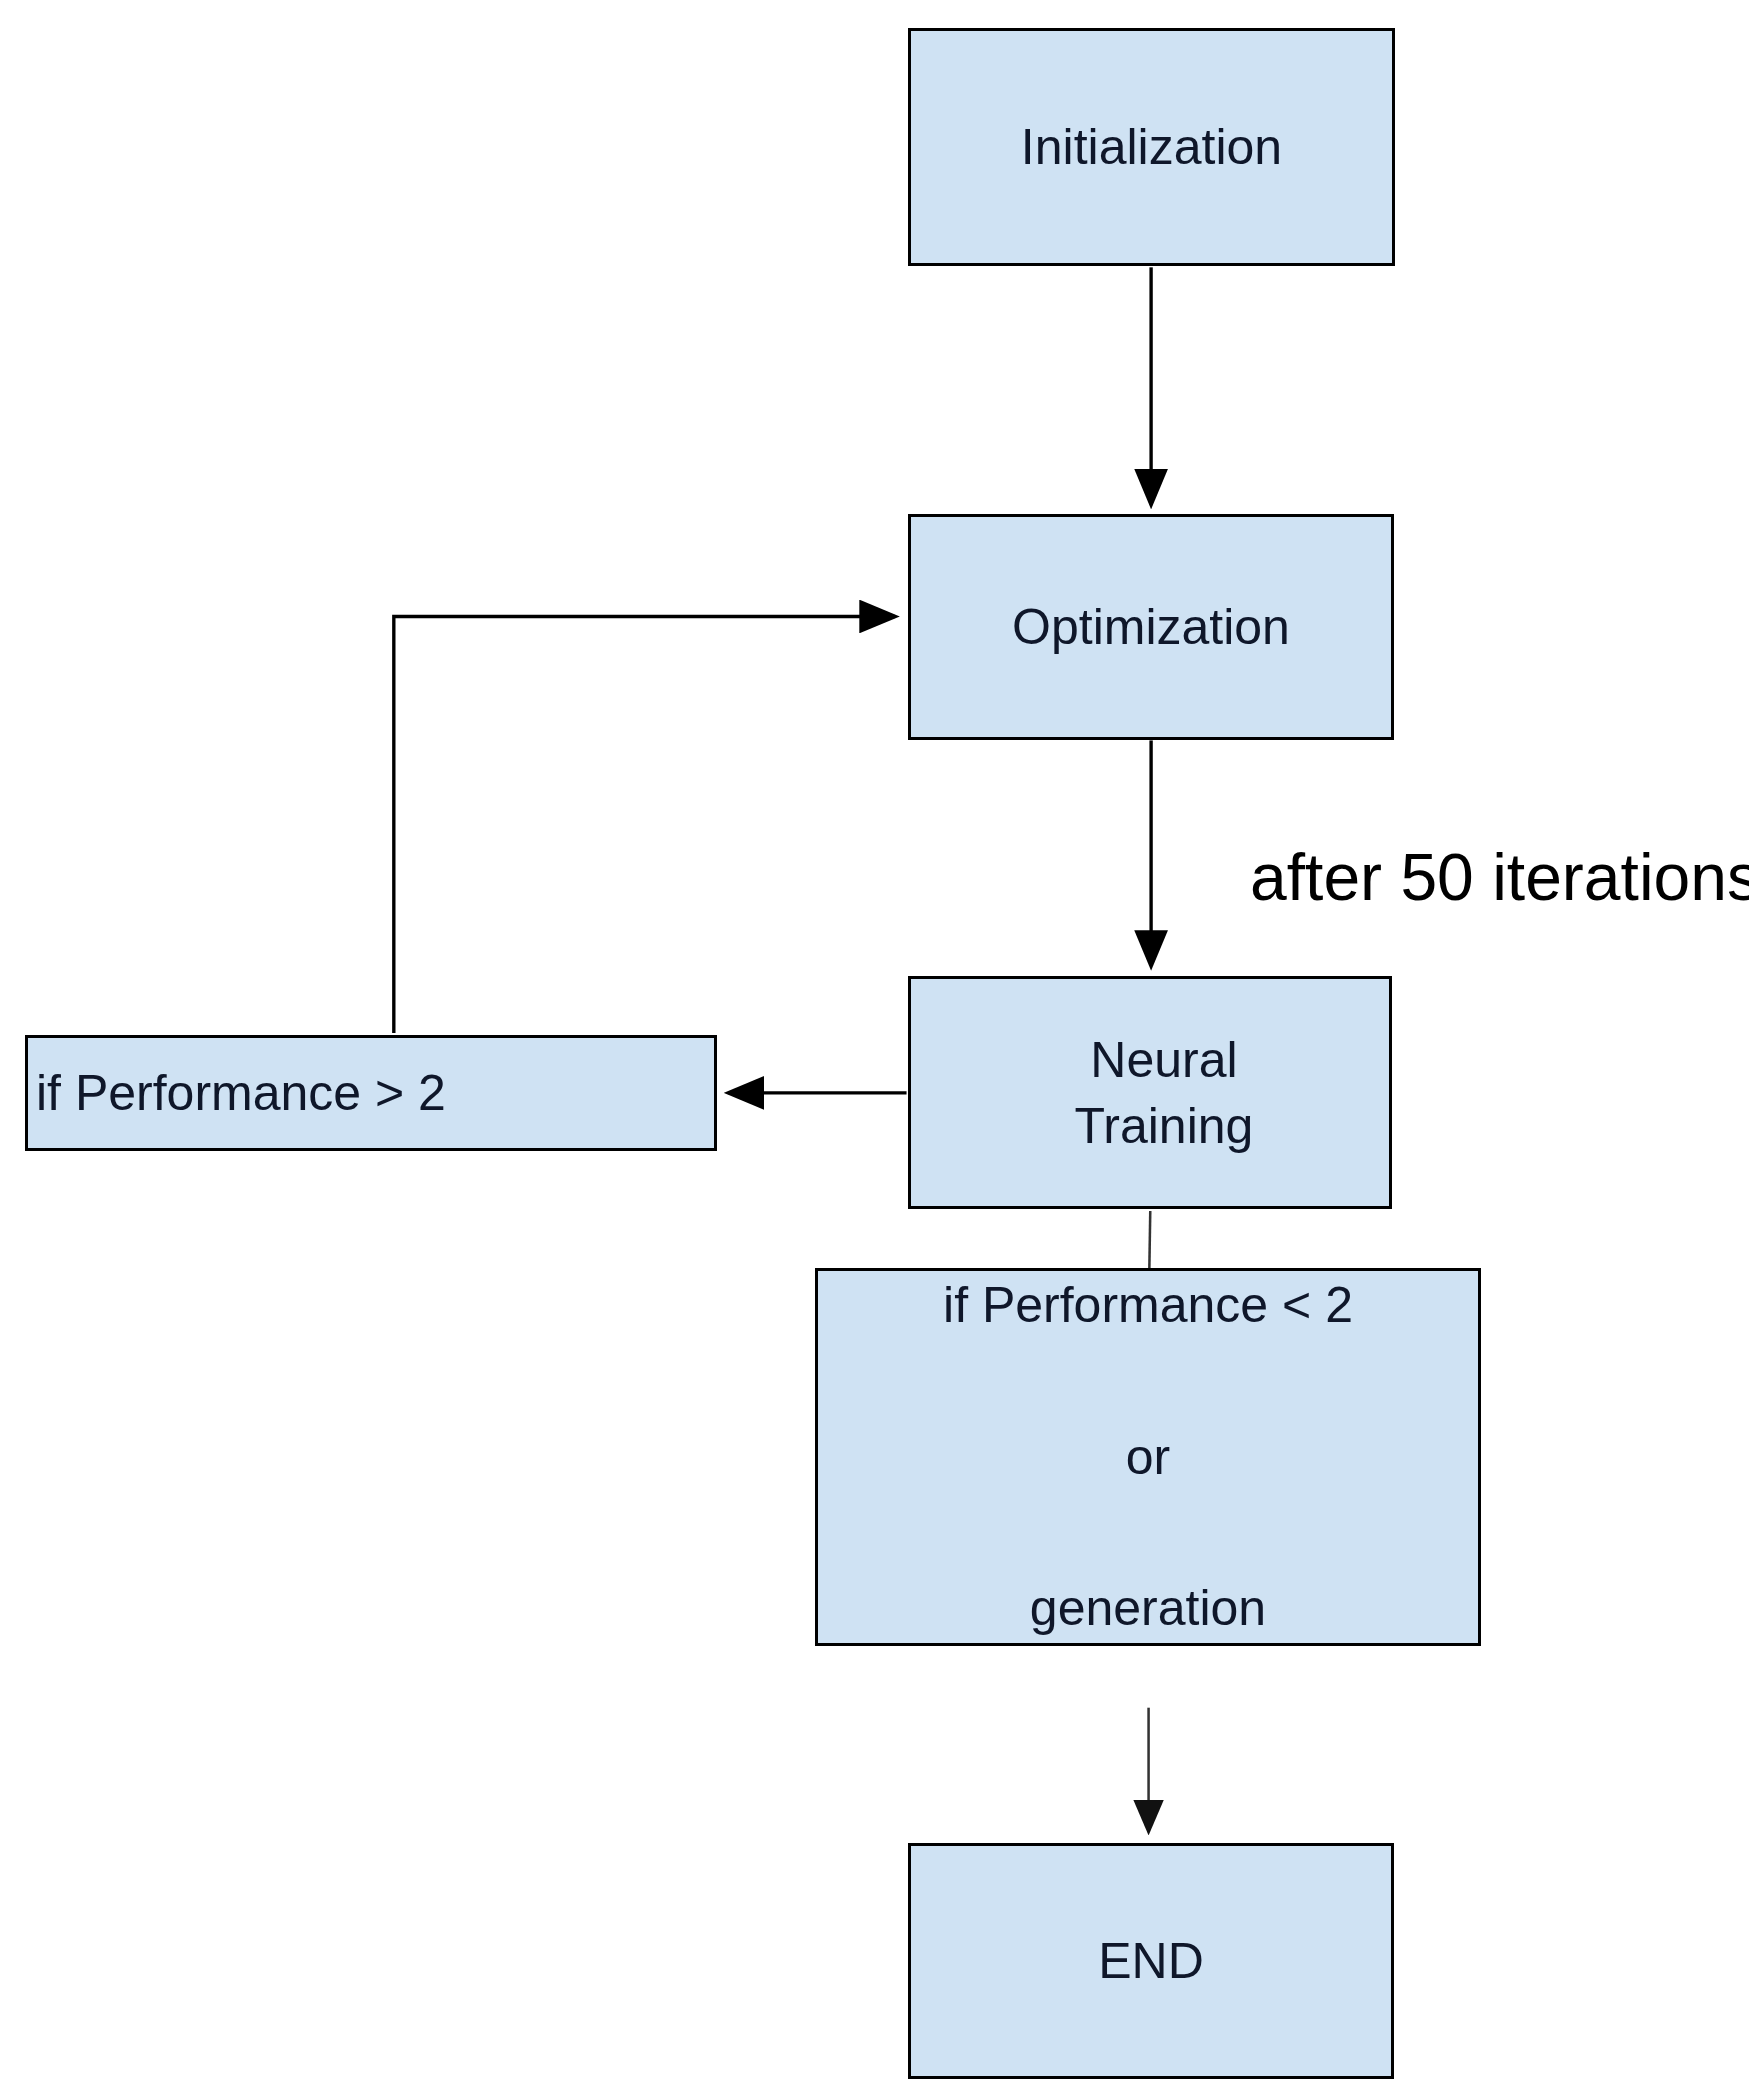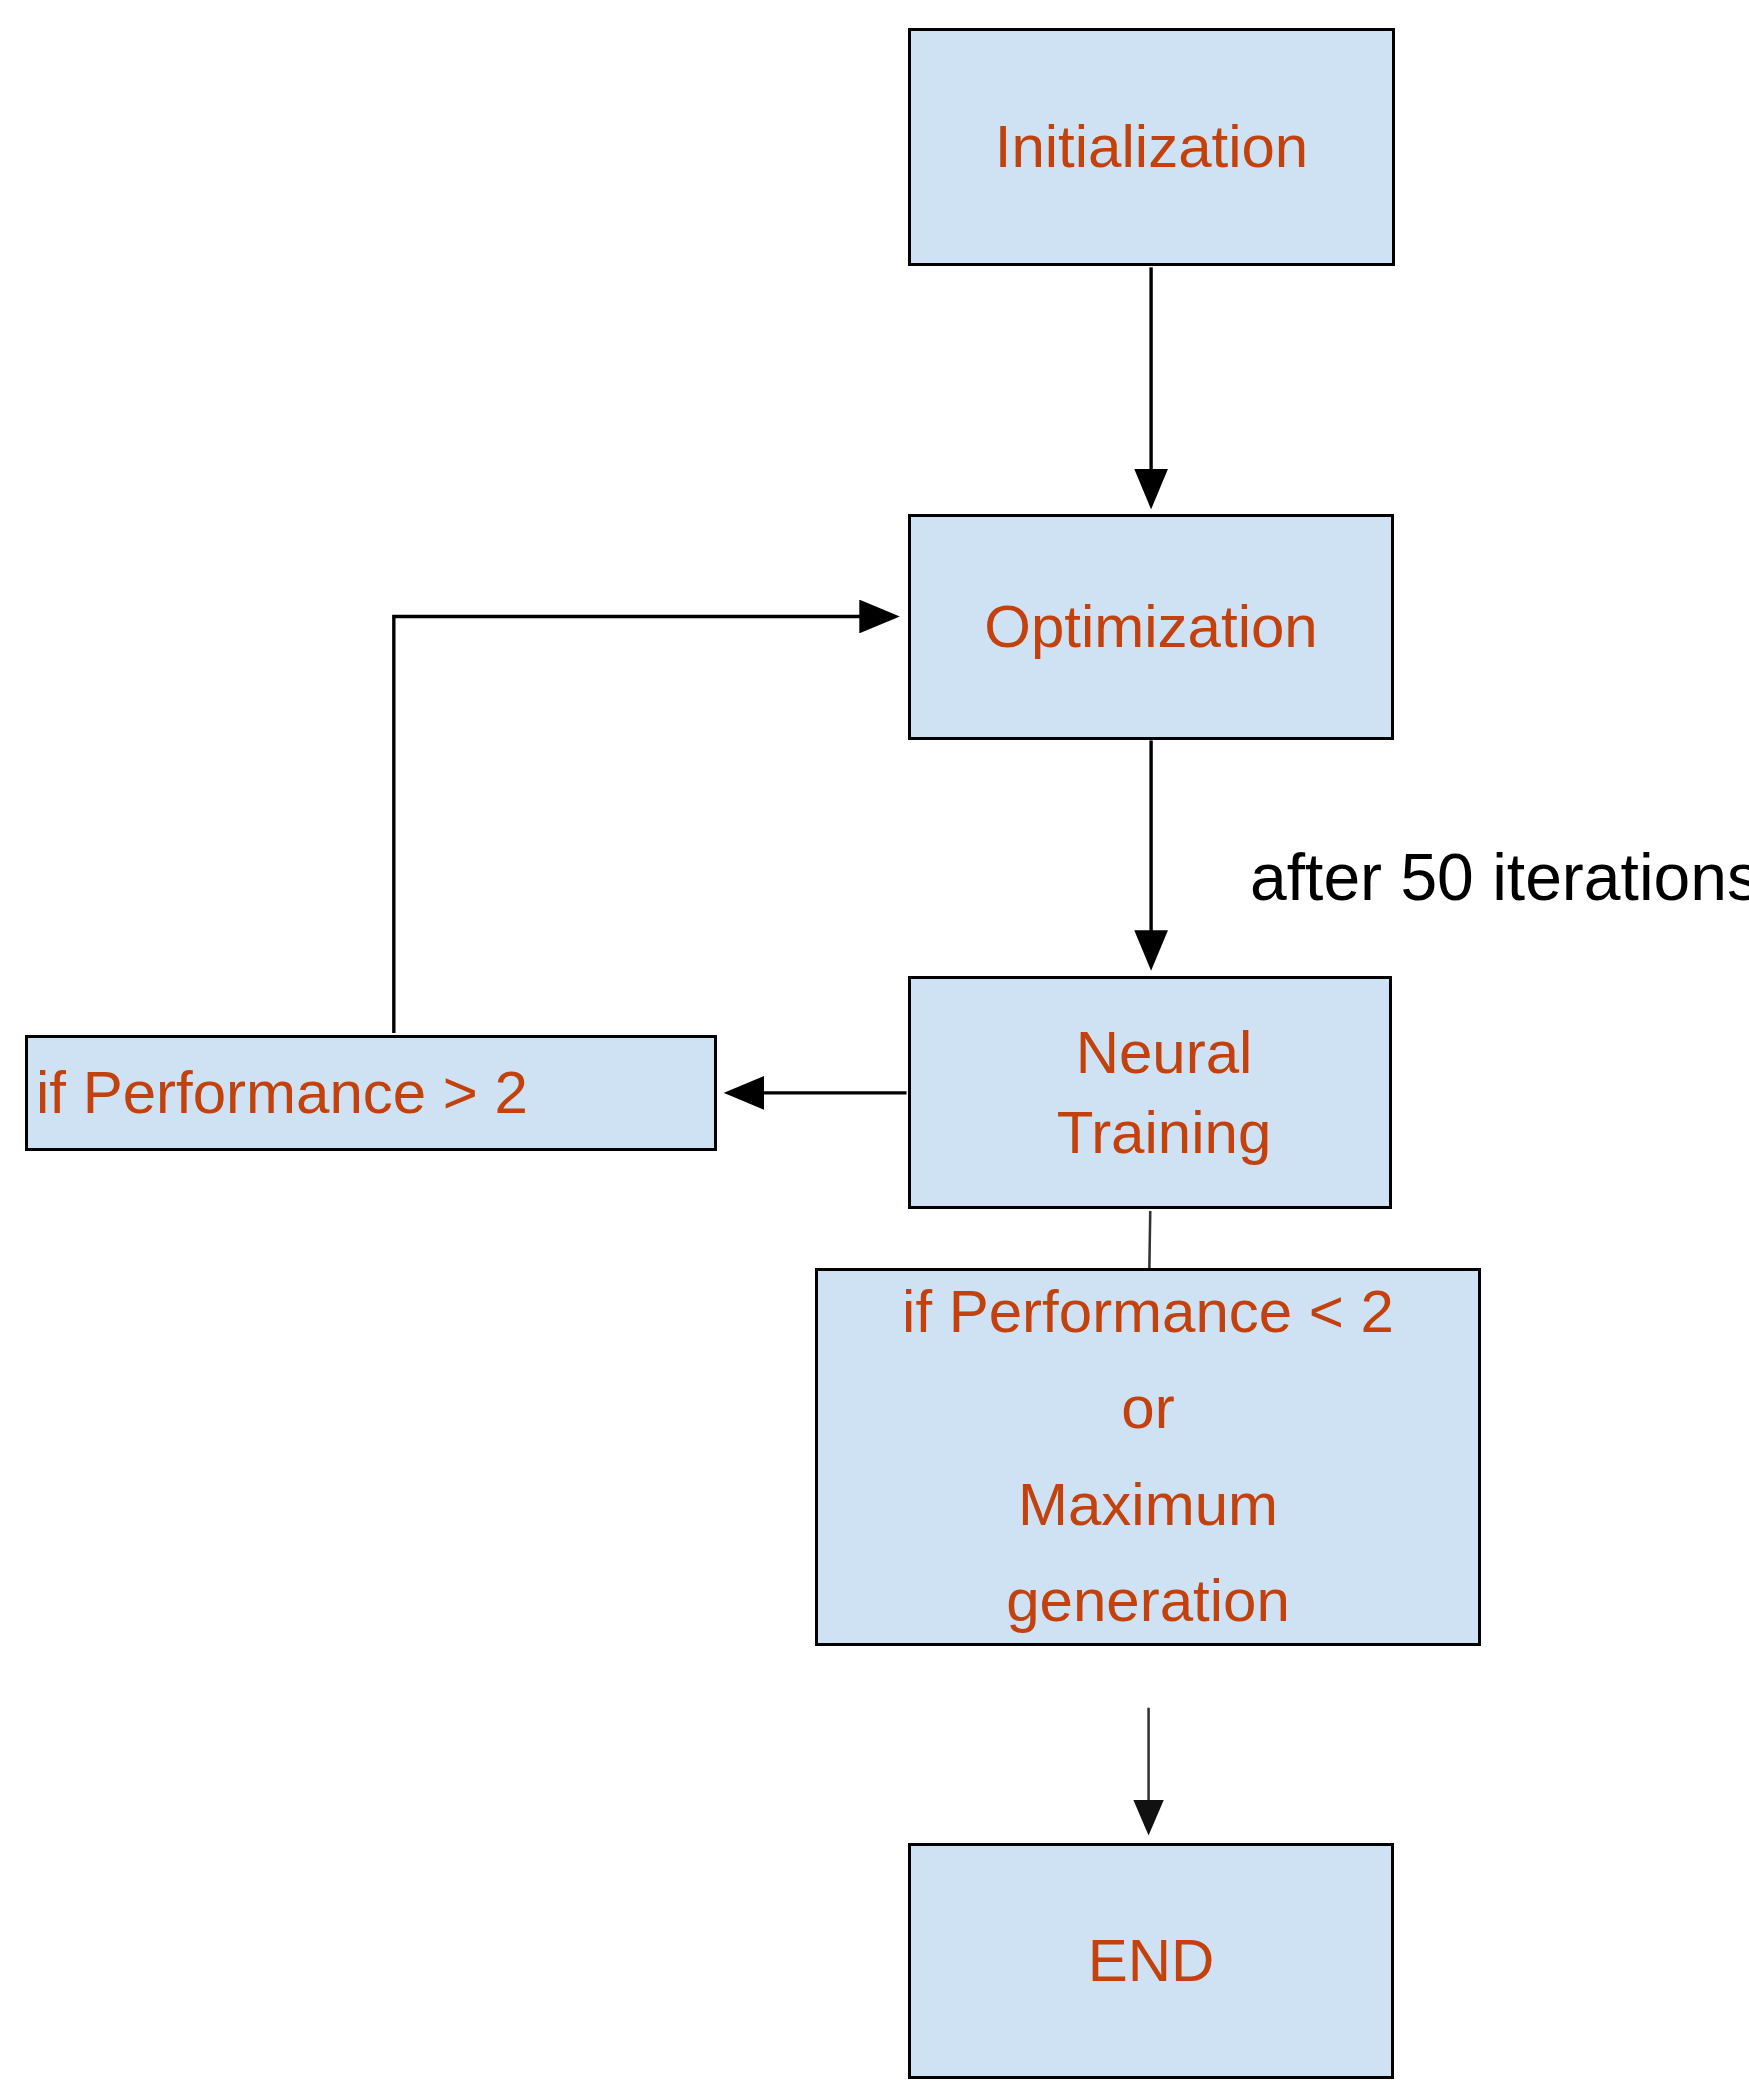--- a/index.html
+++ b/index.html
@@ -13,24 +13,24 @@
   }
   .node{
     position:absolute;
     background:var(--node-fill,#cfe2f3);
     border:3.4px solid var(--node-border,#000000);
     box-sizing:border-box;
     display:flex;
     flex-direction:column;
     align-items:center;
     justify-content:center;
-    font-size:60px;
+    font-size:50px;
     line-height:1.32;
     text-align:center;
-    color:#c2410c;
+    color:#0f172a;
   }
   .node.left-align{
     align-items:flex-start;
     padding-left:46px;
     text-align:left;
   }
   #node-initialization{left:908px; top:28px;   width:487px; height:238px;}
   #node-optimization  {left:908px; top:514px;  width:486px; height:226px;}
   #node-neural        {left:908px; top:976px; width:484px; height:233px;padding-left:28px;}
   #node-perf-gt-2     {left:25px;   top:1035px; width:692px; height:116px;padding-left:8px;}
@@ -90,21 +90,20 @@
     <span>Training</span>
   </div>
 
   <div class="node left-align" id="node-perf-gt-2">
     <span>if Performance &gt; 2</span>
   </div>
 
   <div class="node" id="node-perf-lt-2">
     <span>if Performance &lt; 2</span>
     <span>or</span>
-    <span>Maximum</span>
     <span>generation</span>
   </div>
 
   <div class="node" id="node-end">
     <span>END</span>
   </div>
 
   <div class="edge-label">after 50 iterations</div>
 
 </div>

